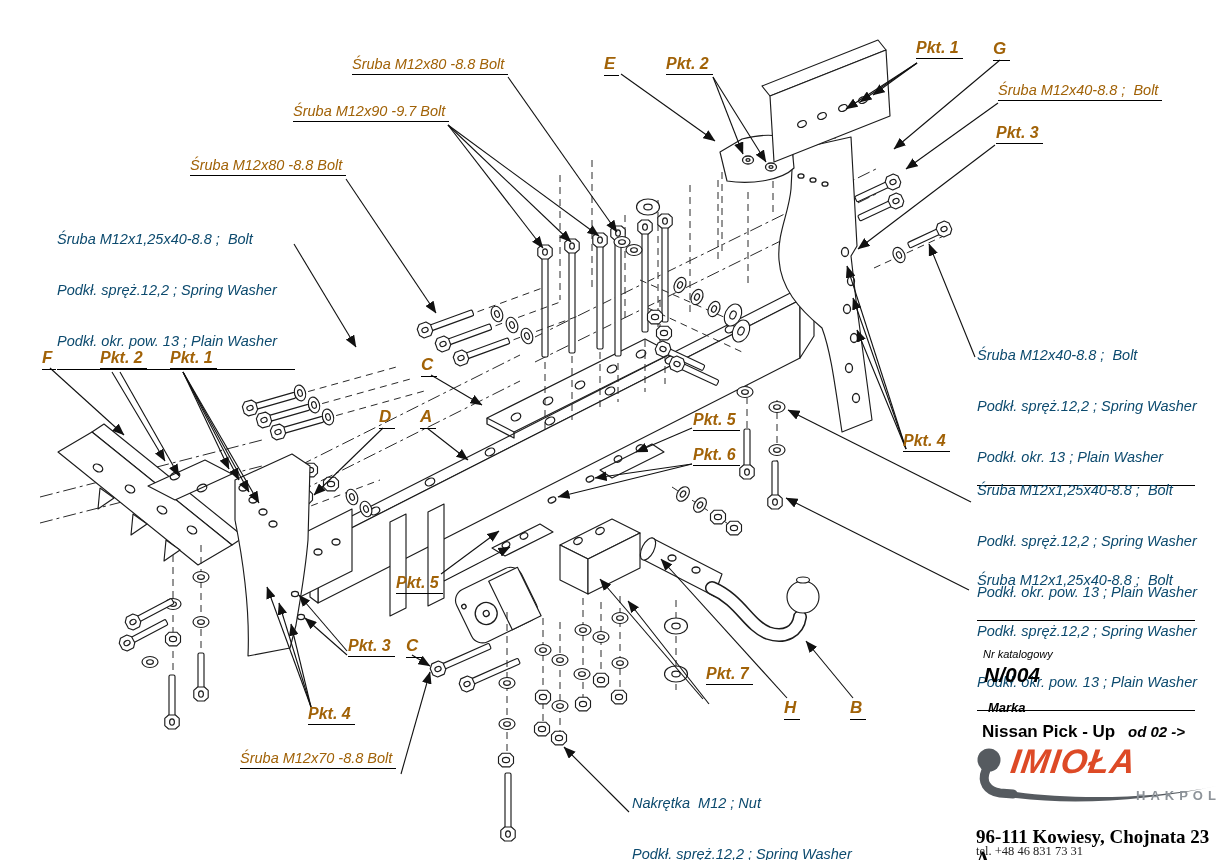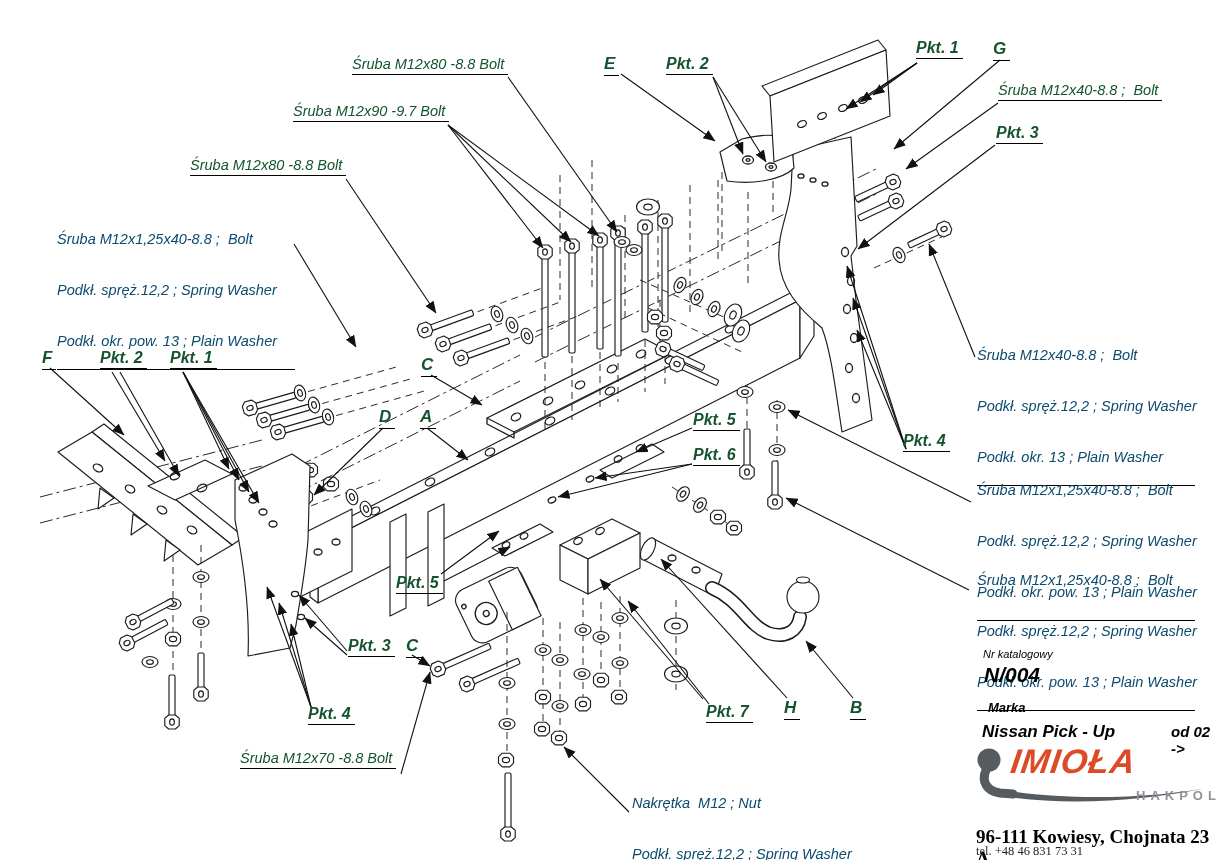--- a/index.html
+++ b/index.html
@@ -1,38 +1,38 @@
 <!DOCTYPE html>
 <html><head>
 <meta charset="utf-8">
 <style>
   html,body{margin:0;padding:0;background:#fff;}
   #stage{position:relative;width:1219px;height:860px;background:#fff;overflow:hidden;
          font-family:"Liberation Sans",sans-serif;}
   #draw{position:absolute;left:0;top:0;z-index:1;}
-  .lbl{position:absolute;z-index:2;font-style:italic;color:#14532d;white-space:pre;line-height:1.1;}
+  .lbl{position:absolute;z-index:2;font-style:italic;color:#a16207;white-space:pre;line-height:1.1;}
   .u{border-bottom:1.8px solid #000;padding:0 4px 1px 0;}
   .big{font-weight:bold;font-size:17px;}
   .pkt{font-weight:bold;font-size:16px;}
   .part{font-size:14.5px;}
   .blk{position:absolute;z-index:2;font-style:italic;font-size:14.5px;line-height:17px;
        color:#0c4a6e;border-bottom:1.8px solid #000;padding-bottom:2px;white-space:pre;}
   
   .ln{fill:none;stroke:#1c1c1c;stroke-width:1.3;stroke-linejoin:round;}
   .fw{fill:#fff;stroke:#1c1c1c;stroke-width:1.15;stroke-linejoin:round;}
   .dsh{fill:none;stroke:#2a2a2a;stroke-width:1;stroke-dasharray:7 5;}
   .ddt{fill:none;stroke:#2a2a2a;stroke-width:1;stroke-dasharray:13 4 3 4;}
   .ldr{fill:none;stroke:#111;stroke-width:1.1;}
   
   .tb{position:absolute;z-index:2;color:#000;}
   #catalog-label{left:983px;top:648px;font-style:italic;font-size:11px;}
   #catalog-number{left:984px;top:663px;font-style:italic;font-weight:bold;font-size:21px;}
   #brand-label{left:988px;top:700px;font-style:italic;font-weight:bold;font-size:13px;}
-  #vehicle{left:982px;top:722px;font-style:italic;font-weight:bold;font-size:17px;}
-  #year-range{left:1128px;top:723px;font-style:italic;font-weight:bold;font-size:15px;margin-left:43px;}
+  #vehicle{left:982px;top:722px;font-weight:bold;font-size:17px;}
+  #year-range{left:1128px;top:723px;font-style:italic;font-weight:bold;font-size:15px;}
   #logo{position:absolute;left:973px;top:744px;width:246px;height:62px;z-index:2;}
   #logo-name{position:absolute;left:38px;top:-2px;font-size:34px;font-weight:bold;font-style:italic;
              color:#dd4a26;transform:skewX(-8deg);letter-spacing:1px;}
   #logo-subname{position:absolute;left:163px;top:44px;font-size:13px;font-weight:bold;
              color:#8d9399;letter-spacing:5px;}
   #address{left:976px;top:826px;font-family:"Liberation Serif",serif;font-weight:bold;font-size:19px;}
   #phone{left:976px;top:844px;font-family:"Liberation Serif",serif;font-size:12.5px;color:#222;}
 </style>
 </head>
 <body>
@@ -522,21 +522,21 @@
 <div class="lbl big u" style="left:406px;top:637px">C</div>
 <div class="lbl pkt u" style="left:308px;top:705px">Pkt. 4</div>
 <div class="lbl part u" style="left:240px;top:751px">Śruba M12x70 -8.8 Bolt</div>
 
 <div class="blk" style="left:632px;top:761px;width:220px">
   <div>Nakrętka  M12 ; Nut</div>
   <div>Podkł. spręż.12,2 ; Spring Washer</div>
   
 </div>
 
-<div class="lbl pkt u" style="left:706px;top:703px">Pkt. 7</div>
+<div class="lbl pkt u" style="left:706px;top:665px">Pkt. 7</div>
 <div class="lbl big u" style="left:784px;top:699px">H</div>
 <div class="lbl big u" style="left:850px;top:699px">B</div>
 
 <div class="lbl big u" style="left:42px;top:349px">F</div>
 <div class="lbl pkt u" style="left:100px;top:349px">Pkt. 2</div>
 <div class="lbl pkt u" style="left:170px;top:349px">Pkt. 1</div>
 <div class="lbl big u" style="left:379px;top:408px">D</div>
 <div class="lbl big u" style="left:420px;top:408px">A</div>
 <div class="lbl big u" style="left:421px;top:356px">C</div>
 

